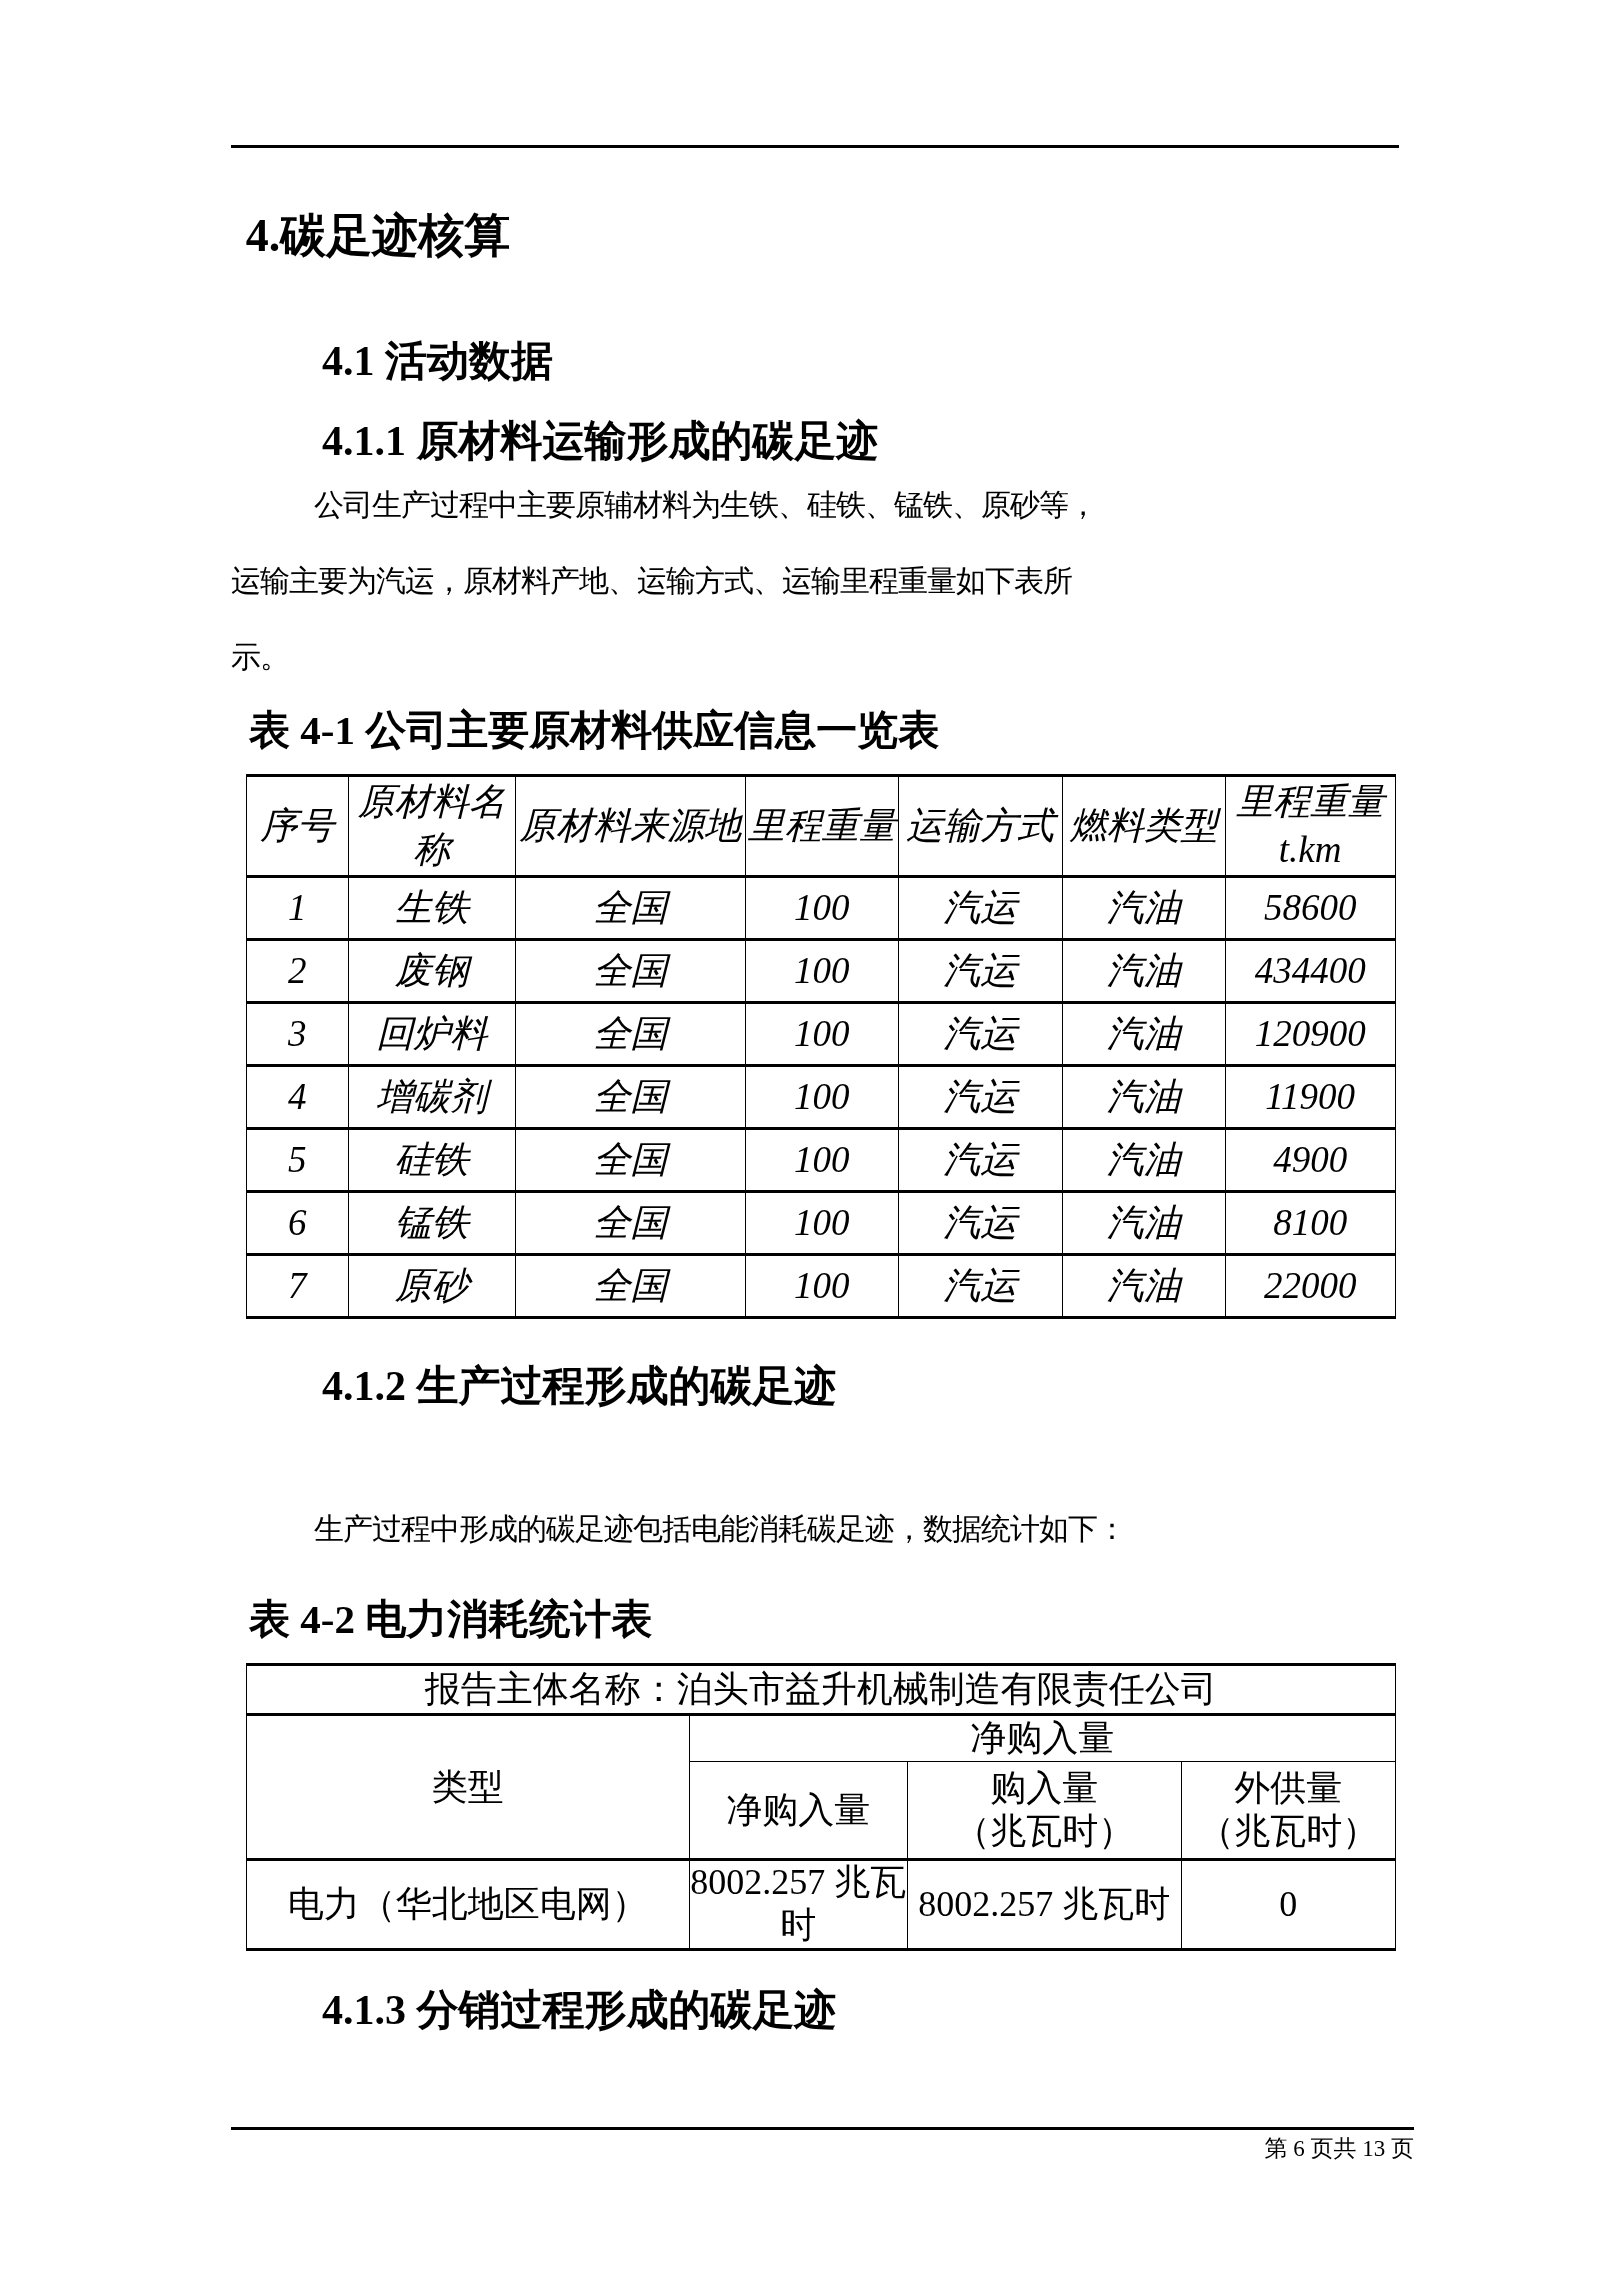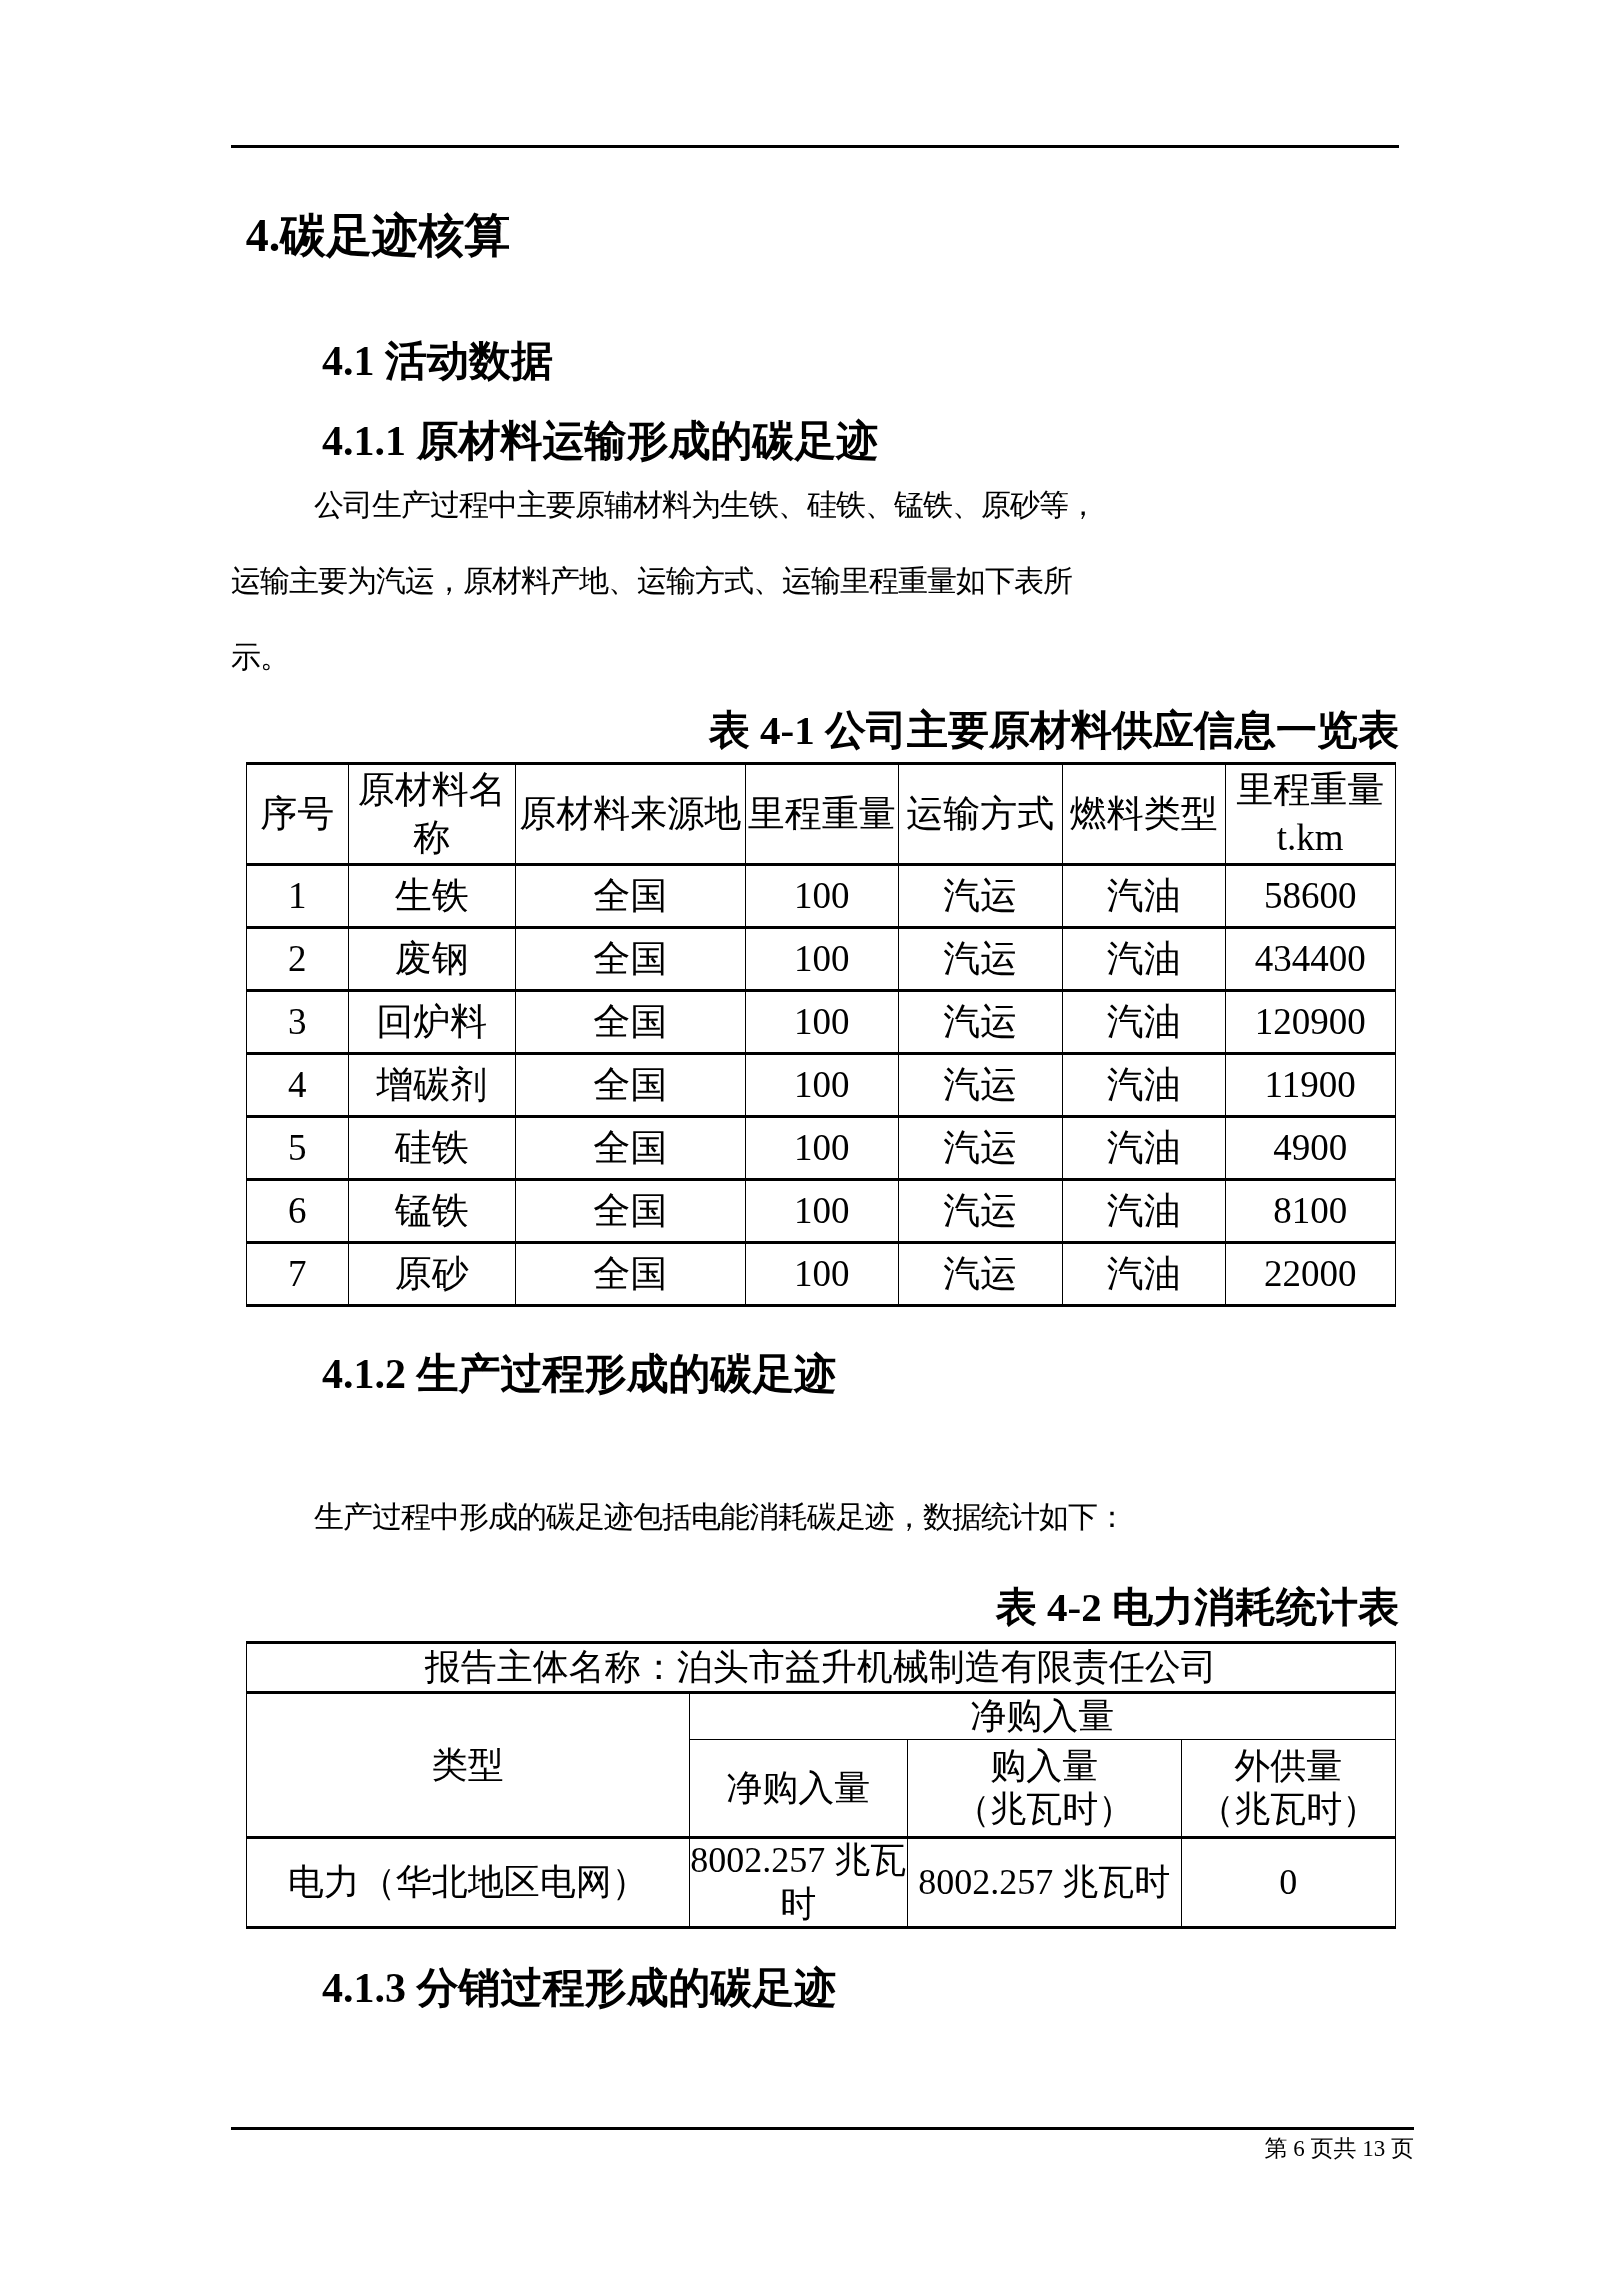--- a/index.html
+++ b/index.html
@@ -15,28 +15,28 @@
   .h-main { font-size:46px; font-weight:bold; line-height:56px; margin:60px 0 0 14.7px; white-space:nowrap; }
   .h-sub  { font-size:42px; font-weight:bold; line-height:51px; margin:0 0 0 91px; white-space:nowrap; }
   #h-41  { margin-top:72px; }
   #h-411 { margin-top:29.4px; }
   #h-412 { margin-top:42px; }
   #h-413 { margin-top:34px; }
   .para-line { font-size:30px; letter-spacing:-1px; line-height:76px; white-space:nowrap; margin:0; }
   .indent { text-indent:83px; }
   #p1-l1 { margin-top:0; }
   #p2 { margin-top:79px; }
-  .tbl-title { font-size:41px; font-weight:bold; line-height:51px; text-align:right; margin:0; }
+  .tbl-title { font-size:41px; font-weight:bold; line-height:51px; text-align:left; margin:18px; }
   #t1-title { margin-top:9.8px; }
   #t2-title { margin-top:27px; }
   table { border-collapse:collapse; margin-left:14.7px; width:1149px; table-layout:fixed; }
   #table1 {
     margin-top:6px; font-size:37px; line-height:1.3;
     border-top:3.9px solid #000; border-bottom:3.9px solid #000;
-    border-left:1.5px solid #000; border-right:1.5px solid #000;
+    border-left:1.5px solid #000; border-right:1.5px solid #000;font-style:italic;
   }
   #table1 th, #table1 td {
     border:1.5px solid #000; font-weight:normal; text-align:center;
     vertical-align:middle; padding:0;
   }
   #table1 tr.head th { height:98px; }
   #table1 tr.data td { border-top:3.4px solid #000; height:60px; }
   #table2 {
     margin-top:8.3px; font-size:36px; line-height:1.2;
     border-top:3.9px solid #000; border-bottom:3.9px solid #000;

